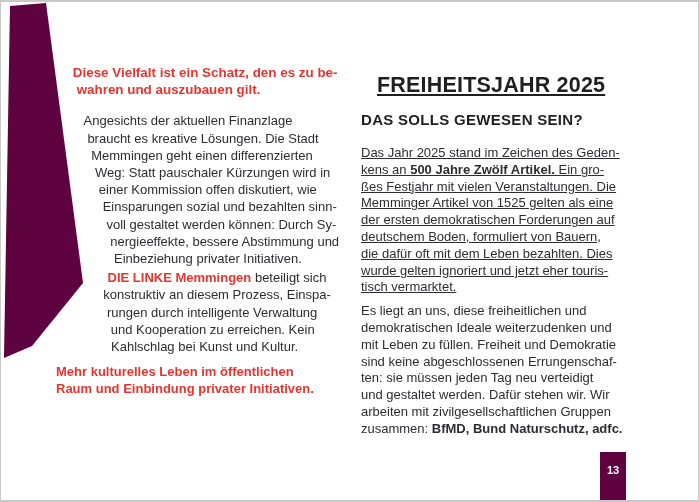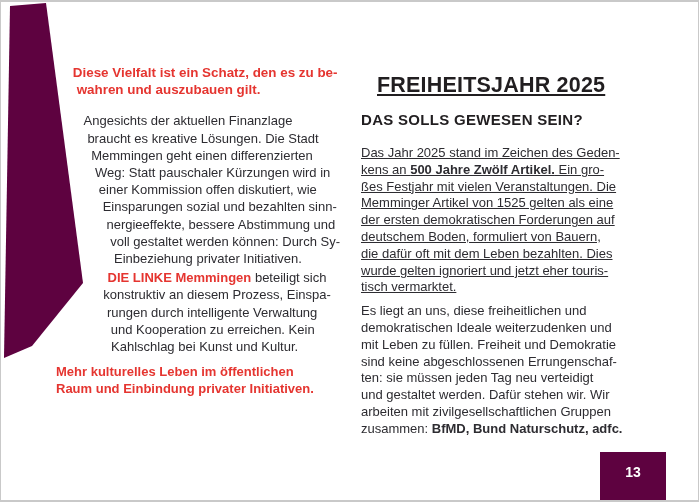--- a/index.html
+++ b/index.html
@@ -79,24 +79,24 @@
     font-weight: bold;
     letter-spacing: 0.3px;
     color: var(--heading-text, #211e20);
   }
   .right-col .para.rmb7 { margin-bottom: 7px; text-decoration: underline; }
 
   
   .page-number-box {
     position: absolute;
     left: 599px; top: 450px; bottom: 0;
-    width: 66px;
+    width: 26px;
     background: var(--brand-purple, #5e0240);
     color: #ffffff;
-    font-size: 14px;
+    font-size: 11px;
     font-weight: bold;
     text-align: center;
     padding-top: 12px;
     box-sizing: border-box;
   }
 </style>
 </head>
 <body>
 
 <div class="page">
@@ -109,22 +109,22 @@
         <div class="line">Diese Vielfalt ist ein Schatz, den es zu be-</div>
         <div class="line">wahren und auszubauen gilt.</div>
       </div>
     <div class="para mb2">
         <div class="line">Angesichts der aktuellen Finanzlage</div>
         <div class="line">braucht es kreative Lösungen. Die Stadt</div>
         <div class="line">Memmingen geht einen differenzierten</div>
         <div class="line">Weg: Statt pauschaler Kürzungen wird in</div>
         <div class="line">einer Kommission offen diskutiert, wie</div>
         <div class="line">Einsparungen sozial und bezahlten sinn-</div>
+        <div class="line">voll gestaltet werden können: Durch Sy-</div>
         <div class="line">nergieeffekte, bessere Abstimmung und</div>
-        <div class="line">voll gestaltet werden können: Durch Sy-</div>
         <div class="line">Einbeziehung privater Initiativen.</div>
       </div>
     <div class="para mb8">
         <div class="line"><span class="seg-accent">DIE LINKE Memmingen</span><span> beteiligt sich</span></div>
         <div class="line">konstruktiv an diesem Prozess, Einspa-</div>
         <div class="line">rungen durch intelligente Verwaltung</div>
         <div class="line">und Kooperation zu erreichen. Kein</div>
         <div class="line">Kahlschlag bei Kunst und Kultur.</div>
       </div>
     <div class="para accent-para">

